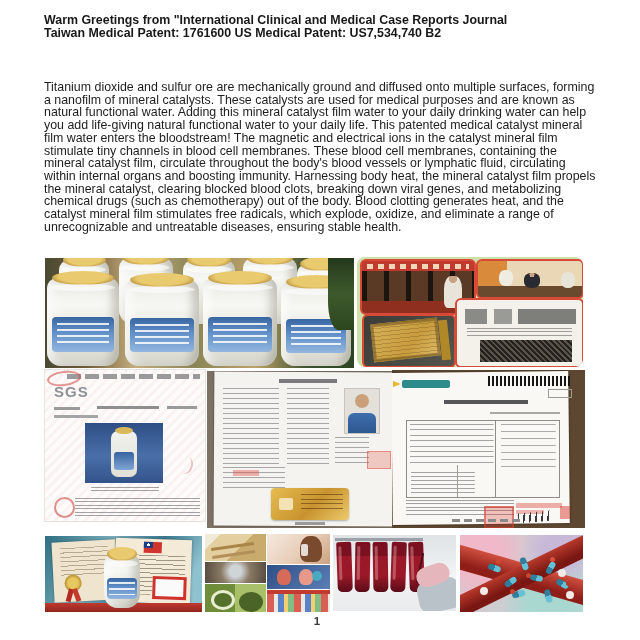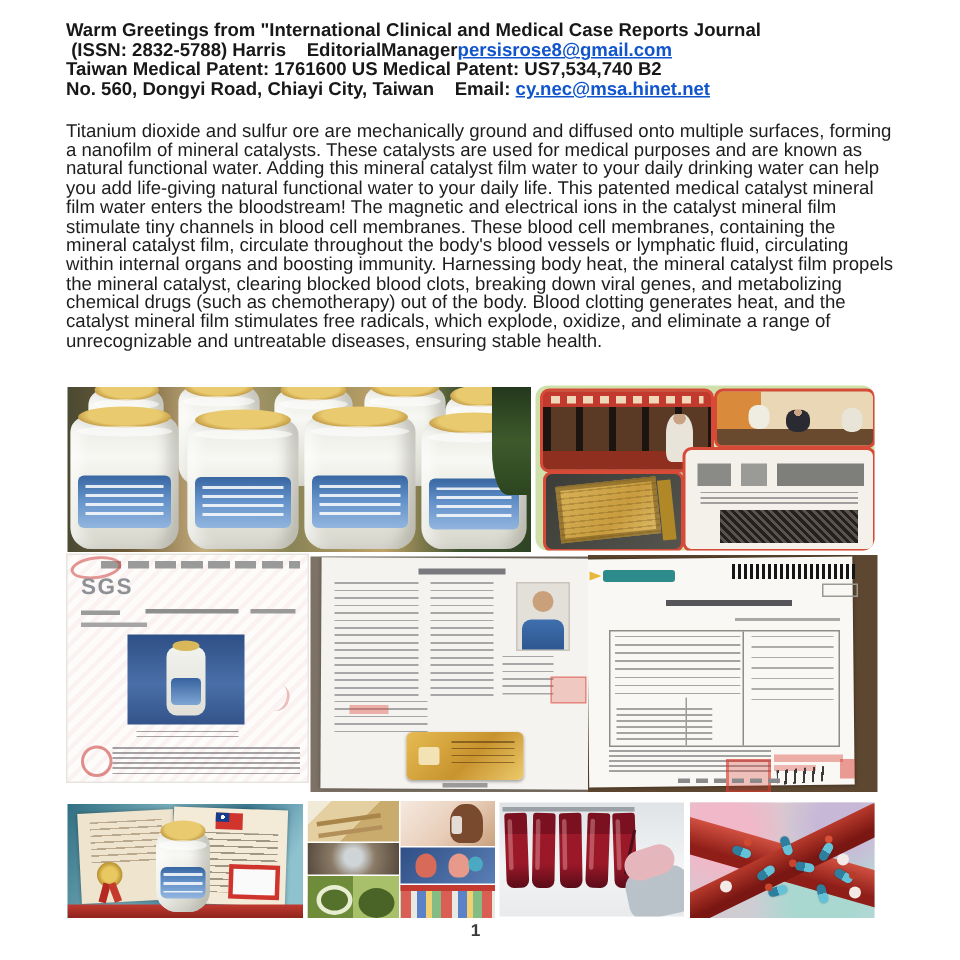--- a/index.html
+++ b/index.html
@@ -267,23 +267,21 @@
   .rdots{position:absolute;left:36px;top:24px;width:5px;height:5px;border-radius:50%;background:#d04a32;
     box-shadow:30px 14px 0 #c84630,54px -2px 0 #d85038,70px 22px 0 #b83a28,14px 30px 0 #c84630;}
 </style>
 </head>
 <body>
 
 <div class="page">
 
   <div class="hdr">
     <div class="hline">Warm Greetings from "International Clinical and Medical Case Reports Journal</div>
-    <div class="hline"><span> (ISSN: 2832-5788) Harris    EditorialManager</span><a class="lnk">persisrose8@gmail.com</a></div>
     <div class="hline">Taiwan Medical Patent: 1761600 US Medical Patent: US7,534,740 B2</div>
-    <div class="hline"><span>No. 560, Dongyi Road, Chiayi City, Taiwan    Email: </span><a class="lnk">cy.nec@msa.hinet.net</a></div>
   </div>
 
   <div class="bodytext">Titanium dioxide and sulfur ore are mechanically ground and diffused onto multiple surfaces, forming a nanofilm of mineral catalysts. These catalysts are used for medical purposes and are known as natural functional water. Adding this mineral catalyst film water to your daily drinking water can help you add life-giving natural functional water to your daily life. This patented medical catalyst mineral film water enters the bloodstream! The magnetic and electrical ions in the catalyst mineral film stimulate tiny channels in blood cell membranes. These blood cell membranes, containing the mineral catalyst film, circulate throughout the body's blood vessels or lymphatic fluid, circulating within internal organs and boosting immunity. Harnessing body heat, the mineral catalyst film propels the mineral catalyst, clearing blocked blood clots, breaking down viral genes, and metabolizing chemical drugs (such as chemotherapy) out of the body. Blood clotting generates heat, and the catalyst mineral film stimulates free radicals, which explode, oxidize, and eliminate a range of unrecognizable and untreatable diseases, ensuring stable health.</div>
 
   <div class="img" id="jars">
     <div class="jar back j-b1"></div>
     <div class="jar back j-b2"></div>
     <div class="jar back j-b3"></div>
     <div class="jar back j-b4"></div>
     <div class="jar back j-b5"></div>

